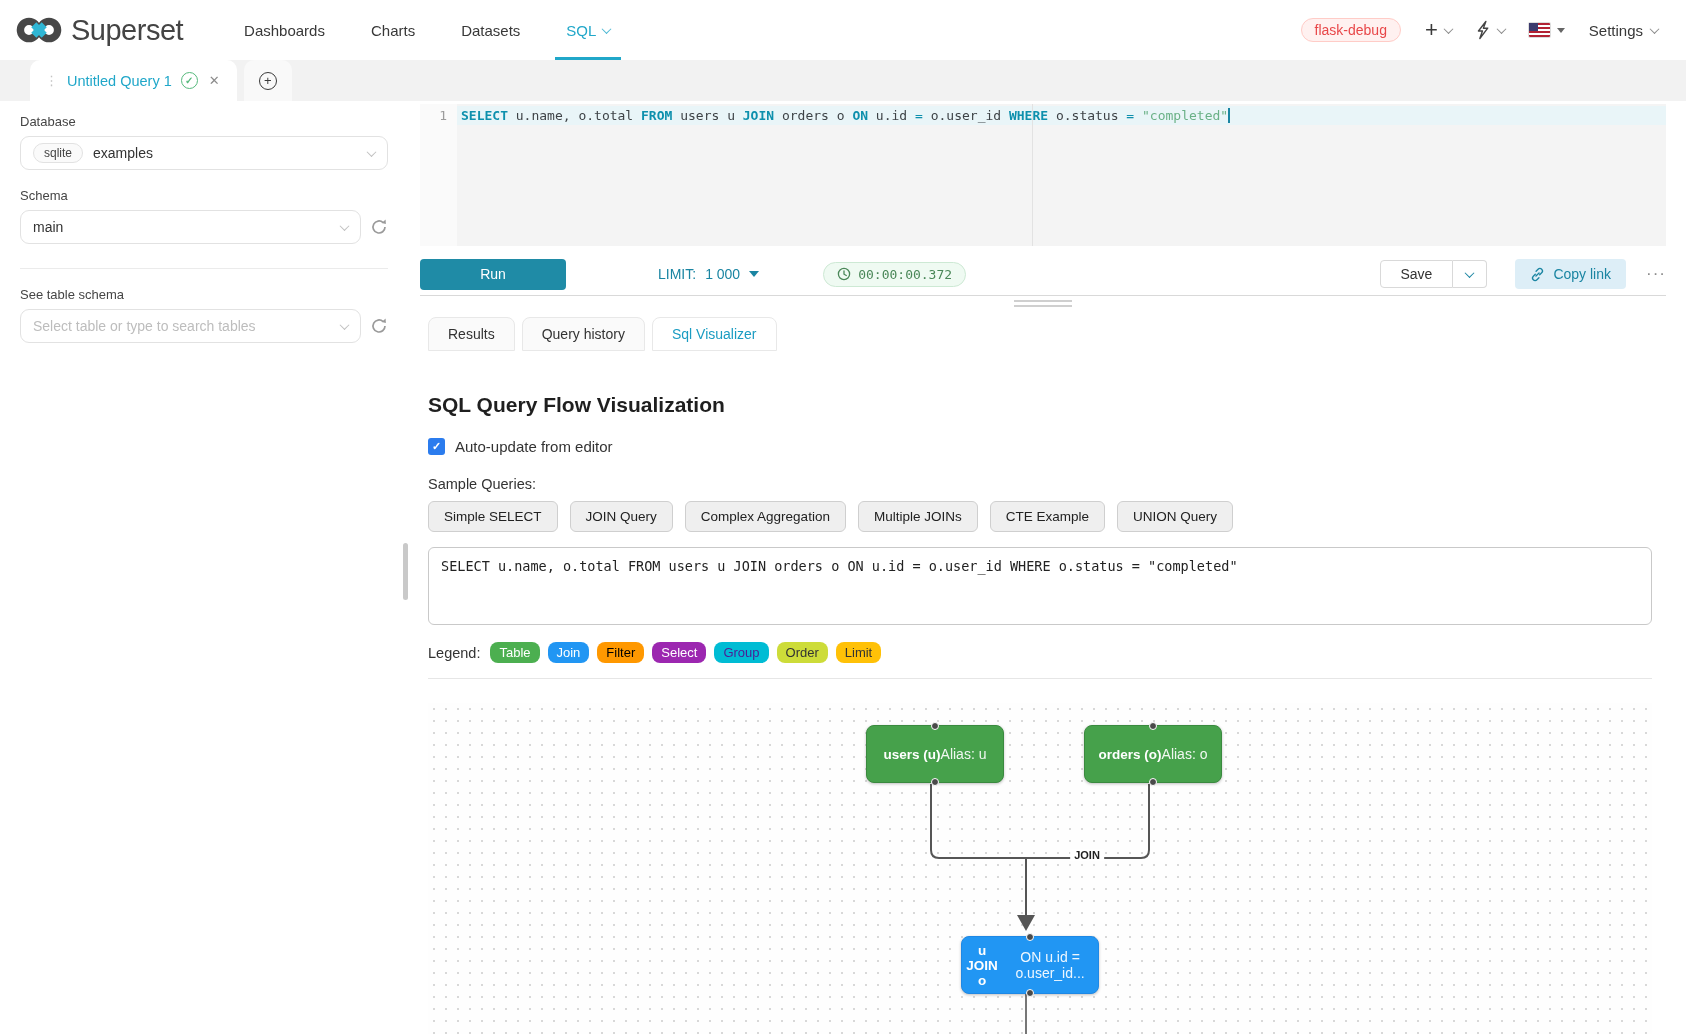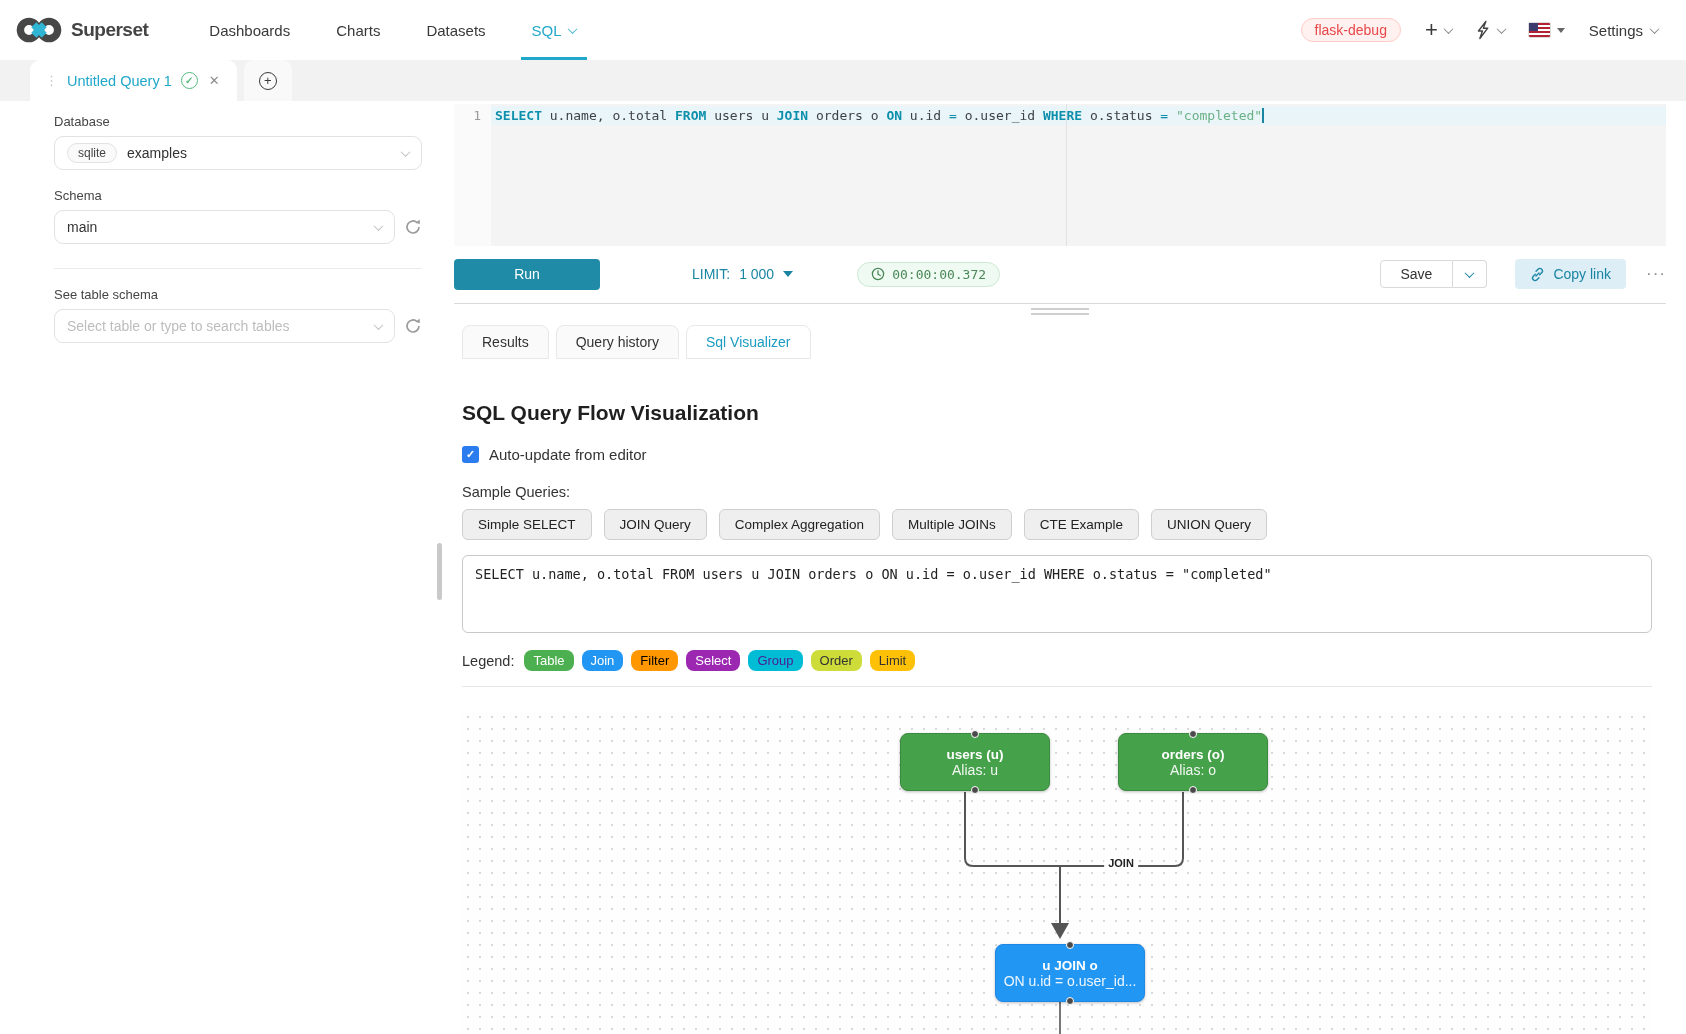--- a/index.html
+++ b/index.html
@@ -2,21 +2,21 @@
 <html><head>
 <meta charset="utf-8">
 <style>
   * { box-sizing: border-box; margin: 0; padding: 0; }
   html,body { width:1686px; height:1034px; overflow:hidden; background:#fff;
     font-family:"Liberation Sans", sans-serif; color:#333; }
 
   
   .navbar { height:60px; display:flex; align-items:center; padding:0 28px 0 16px; background:#fff; position:relative; }
   .brand { display:flex; align-items:center; gap:9px; cursor:pointer; }
-  .brand-name { font-size:19px; font-weight:700; color:#444; letter-spacing:-0.5px; }
+  .brand-name { font-size:29px; font-weight:400; color:#444; letter-spacing:-0.5px; }
   .nav-items { display:flex; align-items:center; height:100%; margin-left:38px; }
   .nav-item { height:100%; display:flex; align-items:center; gap:7px; padding:0 23px; font-size:15px; color:#383838; cursor:pointer; position:relative; }
   .nav-item.active { color:#20a7c9; }
   .nav-item.active::after { content:""; position:absolute; left:12px; right:12px; bottom:0; height:3px; background:#20a7c9; }
   .nav-item .chv { opacity:.8; }
   .nav-spacer { flex:1; }
   .nav-right { display:flex; align-items:center; gap:24px; }
   .env-badge { font-size:14px; color:#e84749; background:#fff1f0; border:1px solid #ffccc7; border-radius:14px; padding:3px 13px; }
   .icon-group { display:flex; align-items:center; gap:7px; cursor:pointer; color:#444; }
   .plus-glyph { font-size:22px; font-weight:400; color:#3a3a3a; line-height:1; }
@@ -31,21 +31,21 @@
   .tabstrip { height:41px; background:#f2f2f2; display:flex; align-items:stretch; padding-left:30px; }
   .qtab { background:#fff; border-radius:10px 10px 0 0; display:flex; align-items:center; gap:9px; padding:0 15px; cursor:pointer; }
   .qtab-dots { color:#c3c3c3; font-size:13px; }
   .qtab-title { color:#20a7c9; font-size:14.5px; }
   .check-circle { width:17px; height:17px; border:1.5px solid #56b97c; border-radius:50%; display:flex; align-items:center; justify-content:center; color:#56b97c; font-size:10px; font-weight:700; }
   .qtab-close { color:#8c8c8c; font-size:13px; padding:2px; }
   .add-tab { width:48px; margin-left:7px; background:#f9f9f9; border-radius:10px 10px 0 0; display:flex; align-items:center; justify-content:center; cursor:pointer; }
   .plus-circle { width:18px; height:18px; border:1.6px solid #3a3a3a; border-radius:50%; display:flex; align-items:center; justify-content:center; font-size:13px; color:#3a3a3a; line-height:1; }
 
   
-  .body-row { display:flex; height:933px;padding-left:34px; }
+  .body-row { display:flex; height:933px; }
   .sidebar { width:410px; padding:13px 22px 0 20px; position:relative; flex:none; }
   .side-label { font-size:13px; color:#454545; margin-bottom:7px; }
   .side-row { display:flex; align-items:center; gap:9px; }
   .select { flex:1; height:34px; border:1px solid #e2e2e2; border-radius:9px; display:flex; align-items:center; padding:0 12px; font-size:14px; color:#333; background:#fff; cursor:pointer; }
   .select .chv { color:#c0c0c0; margin-left:auto; }
   .engine-pill { font-size:12px; color:#444; background:#fafafa; border:1px solid #e2e2e2; border-radius:11px; padding:2px 10px; margin-right:10px; }
   .placeholder { color:#bdbdbd; }
   .field-gap { margin-top:18px; }
   .side-divider { border:none; border-top:1px solid #ebebeb; margin:24px 0 18px; }
   .refresh-btn { width:18px; height:18px; flex:none; cursor:pointer; }
@@ -74,21 +74,21 @@
   .caret-teal { width:0; height:0; border-left:5px solid transparent; border-right:5px solid transparent; border-top:6px solid #1a85a2; }
   .timer-pill { margin-left:64px; display:flex; align-items:center; gap:7px; border:1px solid #cde9d4; background:#effaf2; color:#4a8758; border-radius:15px; padding:4px 13px; font-family:"DejaVu Sans Mono", monospace; font-size:13px; }
   .tb-spacer { flex:1; }
   .save-group { display:flex; align-items:stretch; }
   .save-btn { background:#fff; border:1px solid #d9d9d9; border-radius:4px 0 0 4px; padding:5px 20px; font-size:14px; color:#333; font-family:inherit; cursor:pointer; }
   .save-chev { width:34px; background:#fff; border:1px solid #d9d9d9; border-left:none; border-radius:0 4px 4px 0; display:flex; align-items:center; justify-content:center; color:#1a85a2; cursor:pointer; }
   .copylink-btn { margin-left:28px; display:flex; align-items:center; gap:8px; background:#ddeef7; color:#1a85a2; border:none; border-radius:4px; padding:7px 15px; font-size:14px; font-family:inherit; cursor:pointer; }
   .more-btn { margin-left:20px; color:#8c8c8c; font-size:17px; letter-spacing:1px; cursor:pointer; }
 
   
-  .south { flex:1; border-top:1px solid #d9d9d9; margin-top:8px; position:relative; display:flex; flex-direction:column; min-height:0; }
+  .south { flex:1; border-top:1px solid #d9d9d9; position:relative; display:flex; flex-direction:column; min-height:0; }
   .drag-handle { position:absolute; top:4px; left:50%; transform:translateX(-50%); width:58px; cursor:row-resize; }
   .drag-handle i { display:block; height:2px; background:#cfcfcf; margin-bottom:3px; }
   .south-tabs { display:flex; gap:7px; margin:21px 0 0 8px; }
   .s-tab { padding:8px 19px; font-size:14px; color:#333; background:#fafafa; border:1px solid #e8e8e8; border-radius:8px 8px 0 0; cursor:pointer; }
   .s-tab.active { background:#fff; color:#1a9cc2; }
   .south-content { flex:1; min-height:0; display:flex; flex-direction:column; padding:0 14px 0 8px; }
   .viz-title { font-size:21px; font-weight:700; color:#1f1f1f; margin-top:42px; }
   .chk-row { display:flex; align-items:center; gap:10px; margin-top:21px; cursor:pointer; }
   .chk { width:17px; height:17px; background:#2b7cee; border-radius:3px; display:flex; align-items:center; justify-content:center; color:#fff; font-size:11px; font-weight:700; }
   .chk-label { font-size:15px; color:#333; }
@@ -99,22 +99,22 @@
   .legend-row { display:flex; align-items:center; gap:8px; margin-top:17px; }
   .legend-label { font-size:14.5px; color:#333; margin-right:2px; }
   .badge { padding:3px 9px; border-radius:8px; font-size:13px; }
   .legend-hr { border:none; border-top:1px solid #e6e6e6; margin-top:15px; }
 
   
   .flow-canvas { flex:1; min-height:120px; margin-top:24px; position:relative; overflow:hidden;
     background-color:#fefefe;
     background-image:radial-gradient(circle, #d8d8d8 1.1px, transparent 1.1px);
     background-size:12px 12px; cursor:grab; }
-  .flow-node { position:absolute; width:150px; height:58px; border-radius:8px; color:#fff; text-align:center;
-    display:flex; flex-direction:column; align-items:center; justify-content:center; gap:0; cursor:grab;
+  .flow-node { position:absolute; width:138px; height:58px; border-radius:8px; color:#fff; text-align:center;
+    display:flex; flex-direction:row; align-items:center; justify-content:center; gap:0; cursor:grab;
     box-shadow:0 1px 3px rgba(0,0,0,.25); }
   .flow-node .nt { font-size:13.5px; font-weight:700; }
   .flow-node .ns { font-size:14px; opacity:.92; }
   .handle { position:absolute; left:50%; width:8px; height:8px; margin-left:-4px; background:#4a4a4a; border:1.5px solid #fff; border-radius:50%; }
   .handle.top { top:-4px; } .handle.bot { bottom:-4px; }
   .edge-label { position:absolute; left:659px; top:146px; transform:translateX(-50%); background:#fff; padding:0 4px; font-size:11px; font-weight:700; color:#222; }
   .edges-svg { position:absolute; left:0; top:0; pointer-events:none; }
 </style>
 </head>
 <body>

